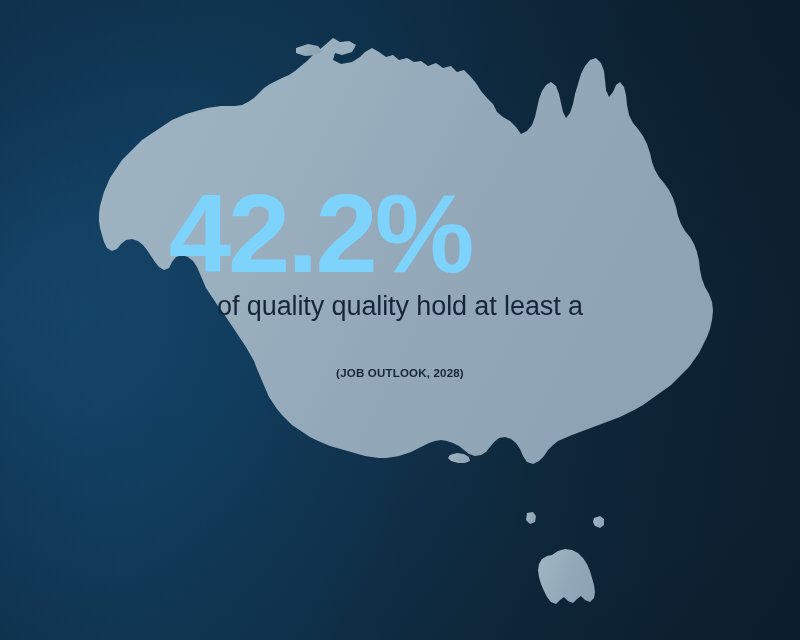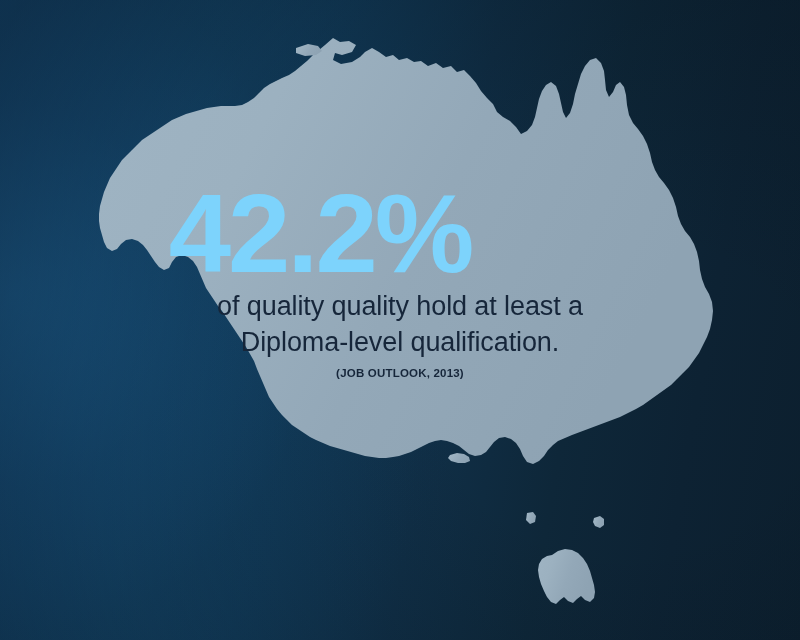--- a/index.html
+++ b/index.html
@@ -210,20 +210,19 @@
         M 296 48 L 308 44 L 318 46 L 322 51 L 316 55 L 305 56 L 296 53 Z"></path>
     </svg>
   </div>
 
   <div class="text-block">
 
     <div class="stat-figure">42.2%</div>
 
     <div class="stat-body">
       <span class="line">of quality quality hold at least a</span>
-      <span class="line">Diploma-level qualification.</span>
     </div>
 
-    <div class="stat-source">(JOB OUTLOOK, 2013)</div>
+    <div class="stat-source">(JOB OUTLOOK, 2028)</div>
 
   </div>
 
 </div>
 
 </body></html>

